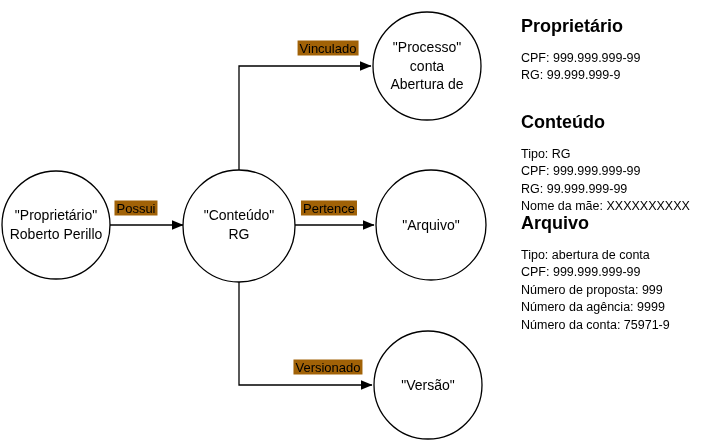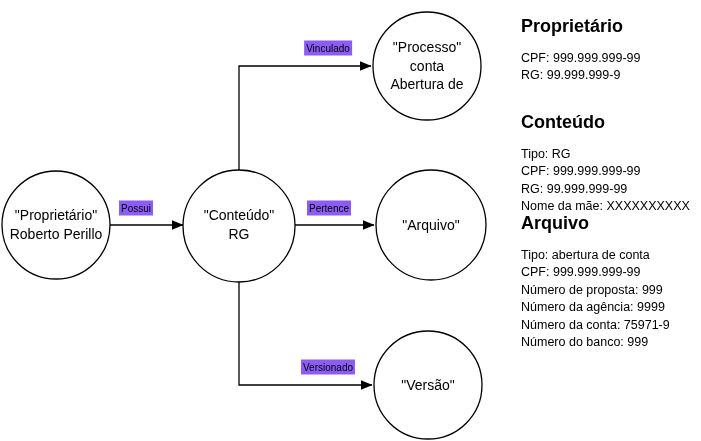--- a/index.html
+++ b/index.html
@@ -18,23 +18,23 @@
     transform: translate(-50%, -50%);
     text-align: center;
     font-size: 14px;
     line-height: 18.5px;
     white-space: nowrap;
   }
   .node-label span { display: block; }
   .edge-label {
     position: absolute;
     transform: translate(-50%, -50%);
-    font-size: 10px;
+    font-size: 13px;
     line-height: 15px;
-    background: #8b5cf6;
+    background: #a16207;
     padding: 0 2px;
     white-space: nowrap;
   }
   .panel-section { position: absolute; left: 521px; }
   .panel-section h2 {
     font-size: 18px;
     line-height: 21px;
     font-weight: bold;
     margin: 0 0 13px 0;
     white-space: nowrap;
@@ -108,16 +108,15 @@
     <div class="attr-line">Nome da mãe: XXXXXXXXXX</div>
   </div>
 
   <div class="panel-section" style="top:213px">
     <h2>Arquivo</h2>
     <div class="attr-line">Tipo: abertura de conta</div>
     <div class="attr-line">CPF: 999.999.999-99</div>
     <div class="attr-line">Número de proposta: 999</div>
     <div class="attr-line">Número da agência: 9999</div>
     <div class="attr-line">Número da conta: 75971-9</div>
-    <div class="attr-line">Número do banco: 999</div>
   </div>
 
 </div>
 
 </body></html>

